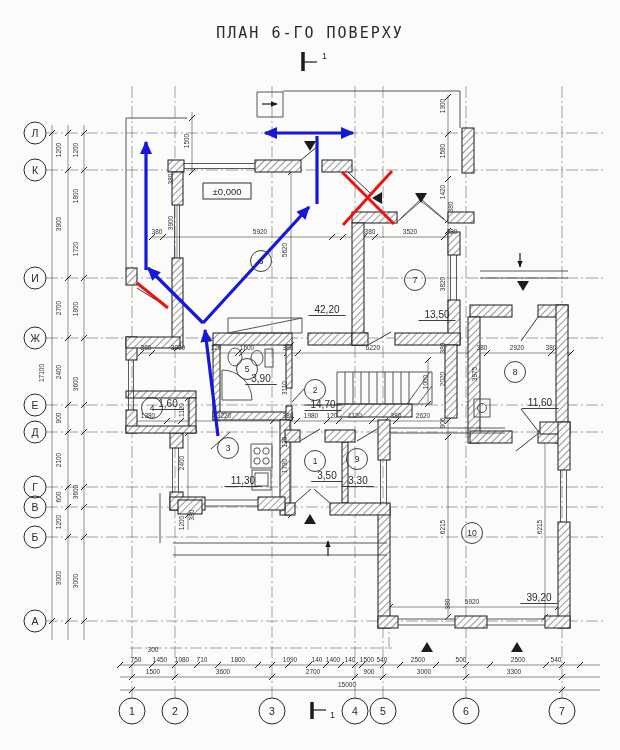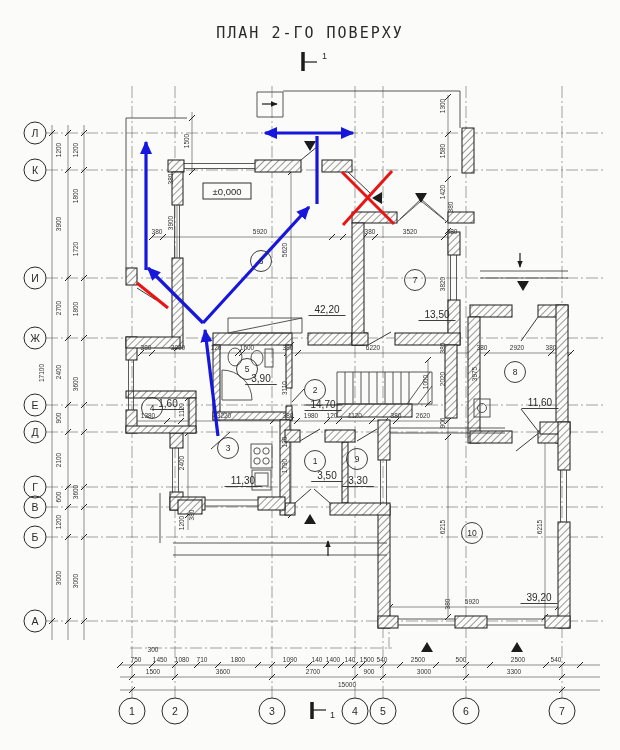--- a/index.html
+++ b/index.html
@@ -18,21 +18,21 @@
   .axisl{font-size:10.5px;}
   .roomn{font-size:8.5px;}
   .area{font-size:10px;}
   .secn{font-size:9px;}
   .lvl{font-size:9.5px;}
 </style>
 </head>
 <body>
 
 <div class="sheet">
-  <div class="title">ПЛАН 2-ГО ПОВЕРХУ</div>
+  <div class="title">ПЛАН 6-ГО ПОВЕРХУ</div>
   <svg id="plan" width="620" height="750" viewBox="0 0 620 750">
     <defs>
       <pattern id="h" patternUnits="userSpaceOnUse" width="5" height="5" patternTransform="rotate(45)">
         <rect width="5" height="5" fill="#fbfbfa"></rect>
         <line x1="0" y1="0" x2="0" y2="5" stroke="#1c1c1c" stroke-width="0.9"></line>
       </pattern>
       <marker id="mblue" viewBox="0 0 10 10" refX="9" refY="5" markerWidth="4.2" markerHeight="4.2" orient="auto-start-reverse">
         <path d="M0,0.5 L10,5 L0,9.5 z" fill="#1616dd"></path>
       </marker>
       <marker id="mblk" viewBox="0 0 10 10" refX="9" refY="5" markerWidth="6" markerHeight="6" orient="auto-start-reverse">

